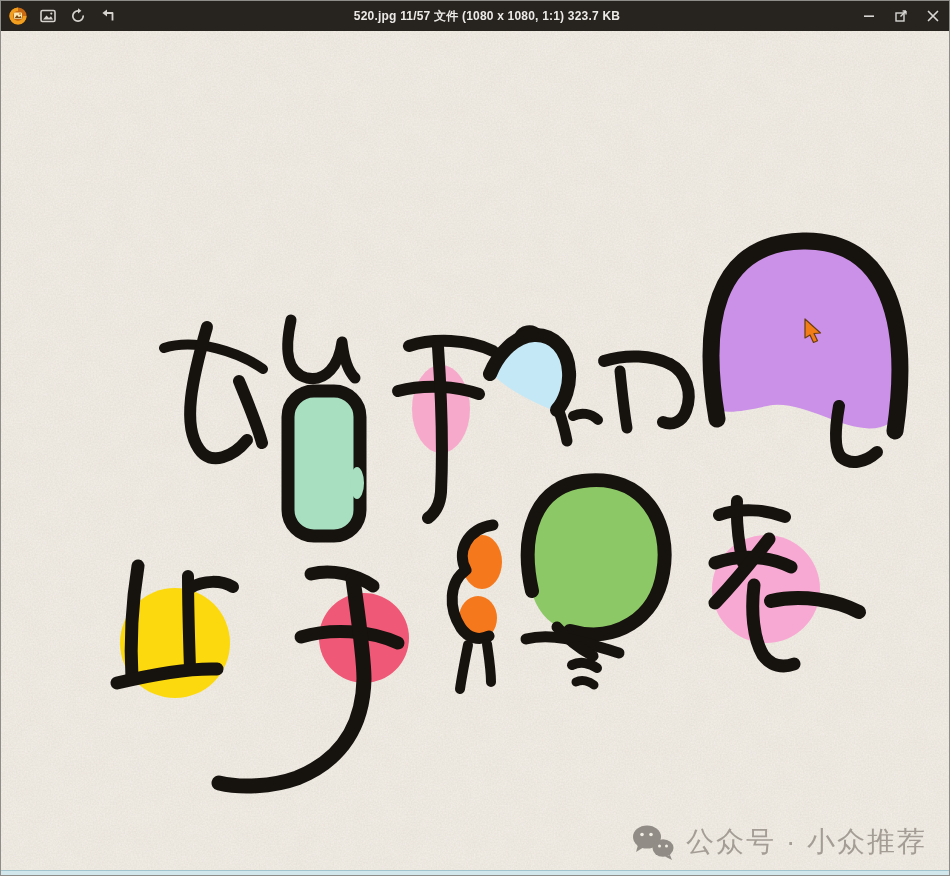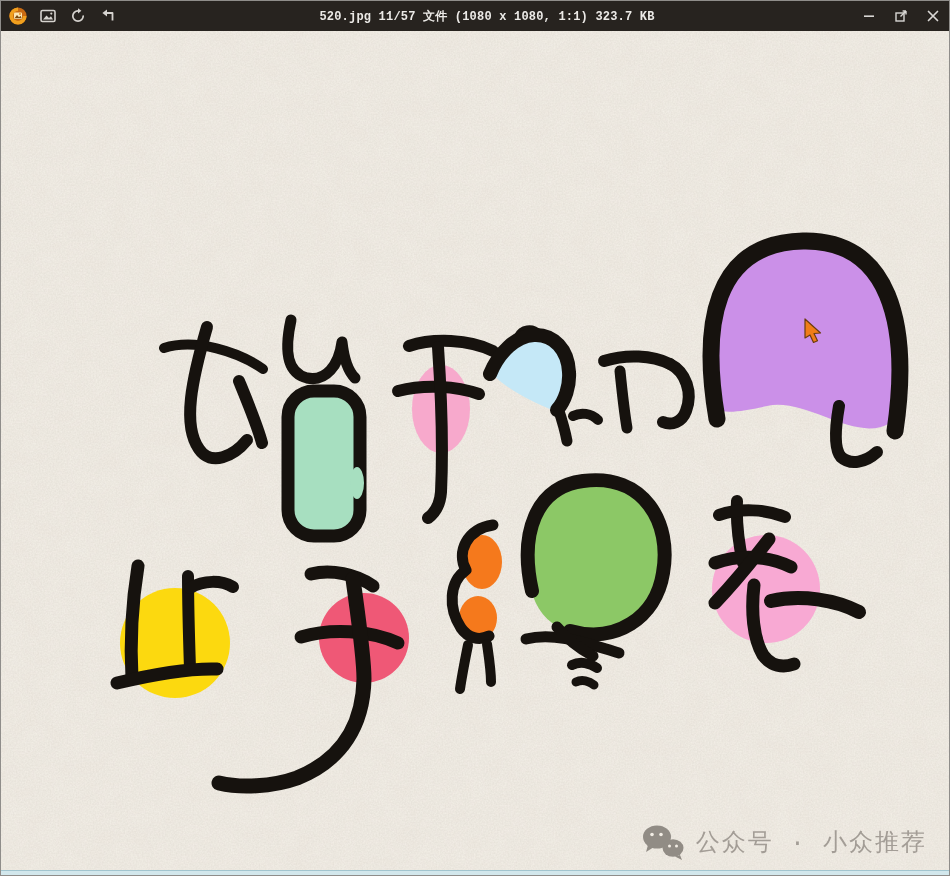--- a/index.html
+++ b/index.html
@@ -1,40 +1,40 @@
 <!DOCTYPE html>
 <html><head>
 <meta charset="utf-8">
 <style>
   html,body{margin:0;padding:0;background:#555;}
   .window{
     position:relative;width:950px;height:876px;box-sizing:border-box;
     border:1px solid #8f8d8a;background:#f2ede5;overflow:hidden;
-    font-family:Liberation Mono, monospace;
+    font-family:Liberation Sans, sans-serif;
   }
   
   .titlebar{
     height:30px;background:#27231f;display:flex;align-items:center;
     color:#dcd9d5;user-select:none;
   }
   .tb-left{display:flex;align-items:center;gap:4px;padding-left:4px;}
   .tb-btn{width:26px;height:24px;display:flex;align-items:center;justify-content:center;border-radius:3px;}
   .tb-btn svg{display:block;}
   .tb-title{
     flex:1;text-align:center;font-size:12px;font-weight:bold;color:#eceae7;
     letter-spacing:.2px;white-space:nowrap;overflow:hidden;
   }
   .tb-right{display:flex;align-items:center;height:100%;}
   .win-btn{width:32px;height:100%;display:flex;align-items:center;justify-content:center;}
   
   .viewport{position:relative;width:100%;height:839px;background:#f2ede5;}
   .viewport svg.art{position:absolute;left:0;top:0;}
   .watermark{
     position:absolute;top:792px;right:22px;display:flex;align-items:center;gap:10px;
-    font-size:24px;letter-spacing:2px;color:#a39d96;white-space:nowrap;
+    font-size:28px;letter-spacing:2px;color:#a39d96;white-space:nowrap;
   }
   
   .bottom-strip{height:6px;background:#d2e7ec;border-top:1px solid #a2c5cf;}
 </style>
 </head>
 <body>
 
 <div class="window">
 
   <div class="titlebar">

